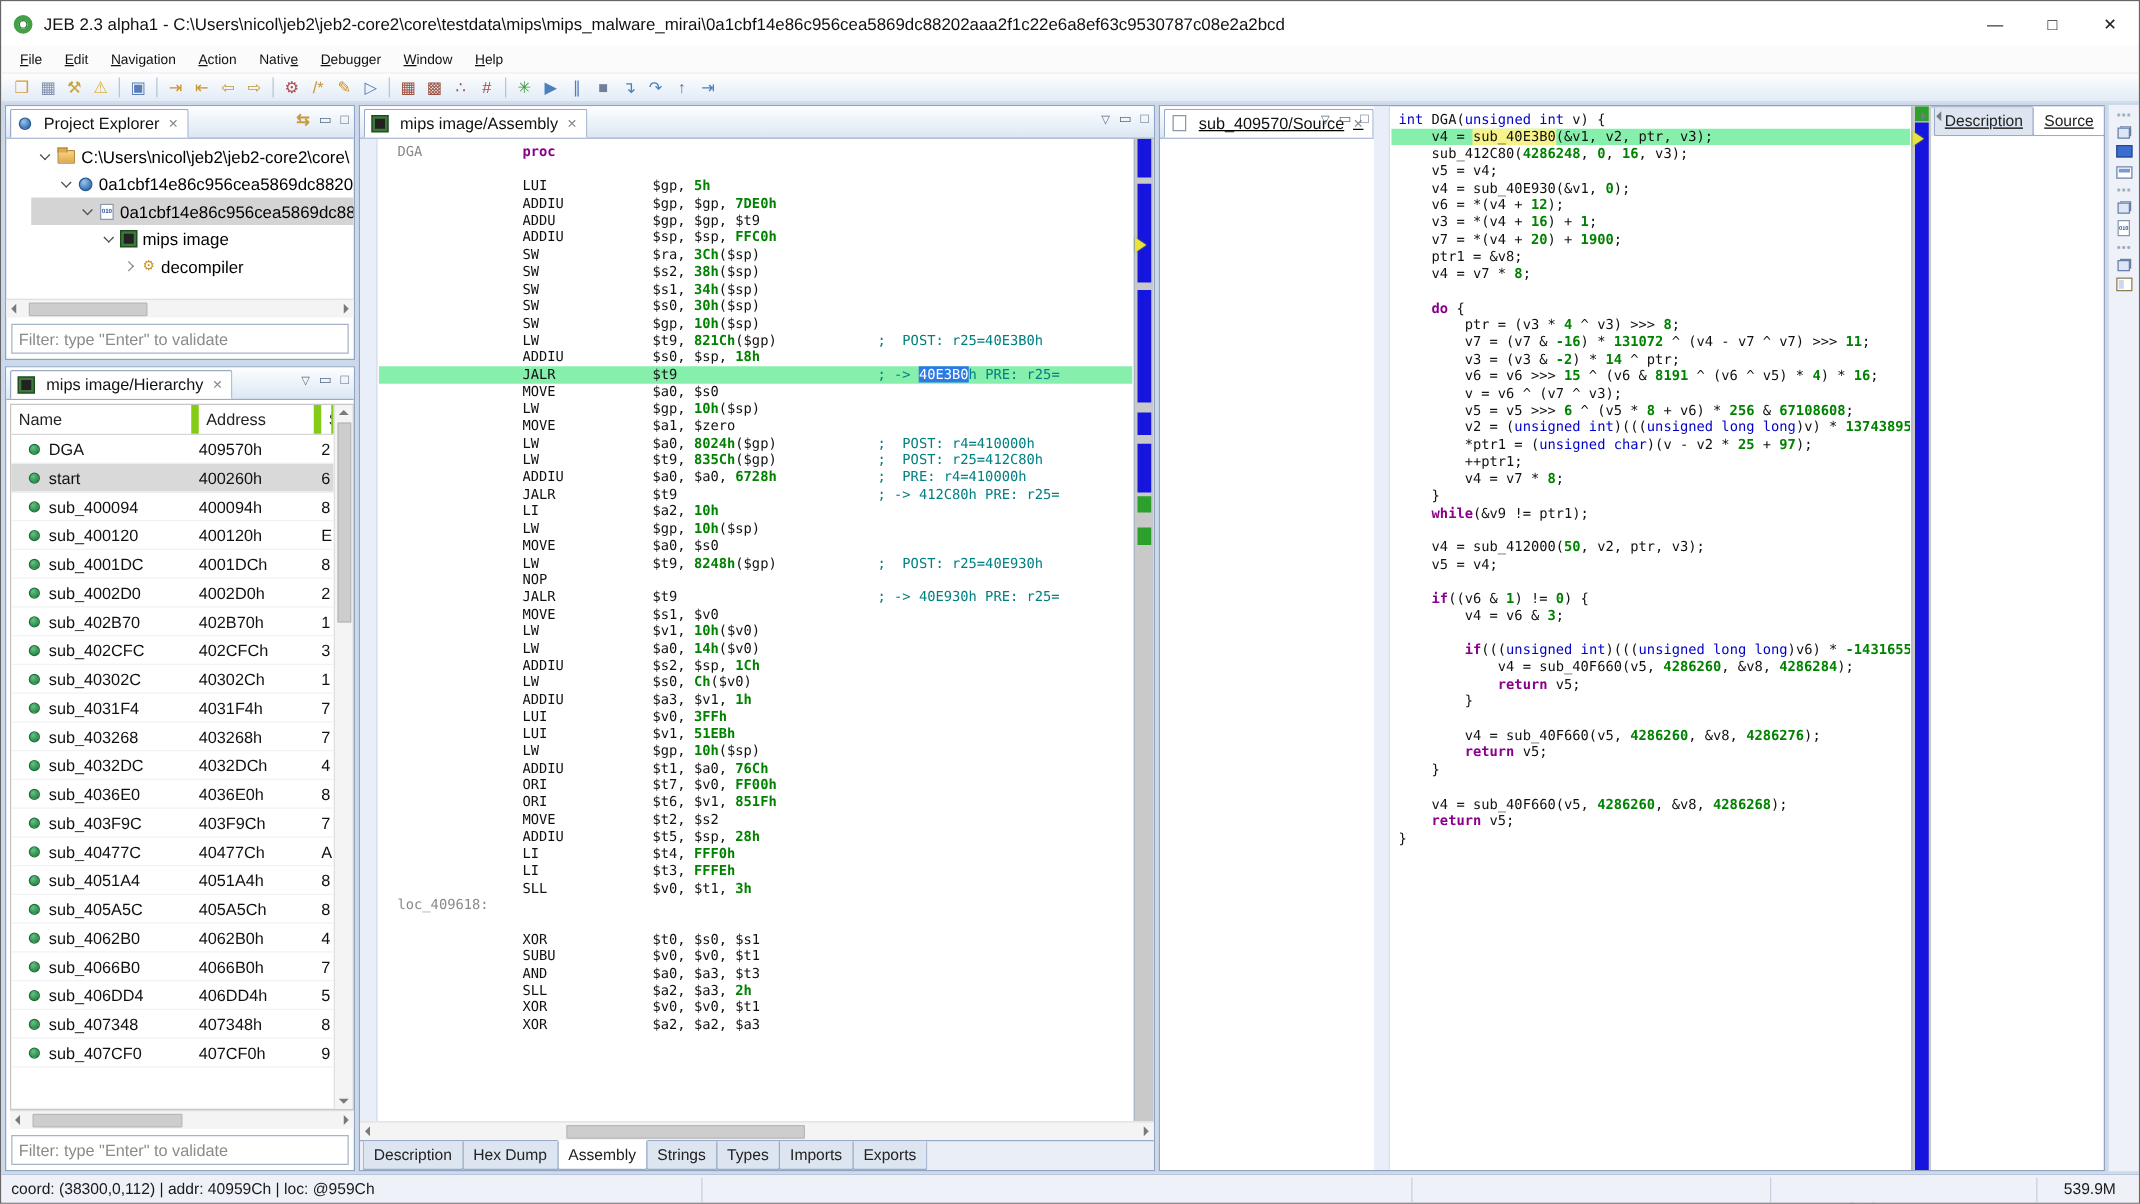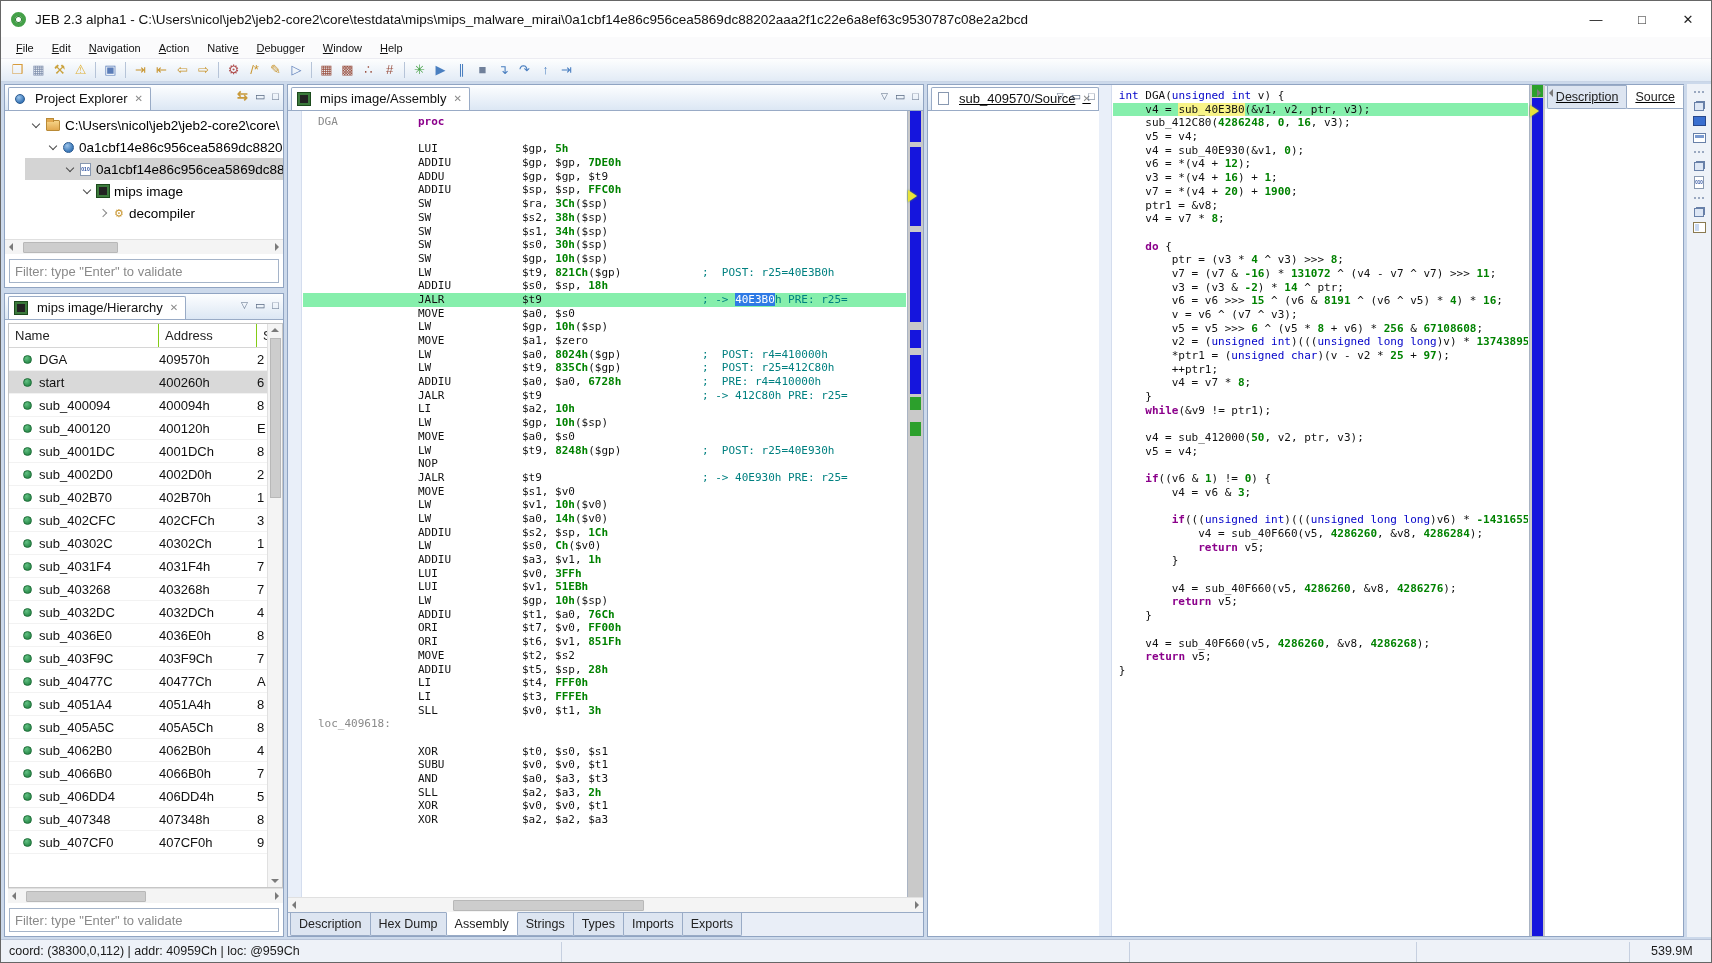--- a/index.html
+++ b/index.html
@@ -80,21 +80,21 @@
 
   .filter { margin:5px 4px 4px 4px; height:24px; border:1px solid #a5b4c9; font-size:13px; padding:0 5px;
             color:#333; font-family:"Liberation Sans",sans-serif; flex:none; background:#fff; }
   .filter::placeholder { color:#8a8a8a; opacity:1; }
 
   
   .hier-panel { left:3px; top:211px; width:280px; height:644px; display:flex; flex-direction:column; }
   .h-table { flex:1; position:relative; overflow:hidden; margin:3px 0 0 3px; border:1px solid #c6c6c6; }
   .h-inner { position:absolute; left:0; right:15px; top:0; bottom:0; overflow:hidden; }
   .h-head { display:flex; height:24px; align-items:center; border-bottom:1px solid #d6d6d6; font-size:13px; color:#222; }
-  .h-head span { border-right:1px solid #84cc16; height:100%; display:flex; align-items:center; padding-left:6px; }
+  .h-head span { border-right:6px solid #84cc16; height:100%; display:flex; align-items:center; padding-left:6px; }
   .h-row { display:flex; height:23px; align-items:center; font-size:13px; color:#111; border-bottom:1px solid #f2f2f2; }
   .h-row.sel { background:#d9d9d9; }
   .h-name { width:150px; display:flex; align-items:center; gap:7px; padding-left:14px; overflow:hidden; flex:none; }
   .h-addr { width:98px; flex:none; overflow:hidden; }
   .h-sz { width:14px; overflow:hidden; flex:none; }
   .ic-dot { width:9px; height:9px; border-radius:50%; background:radial-gradient(circle at 35% 30%, #63c284, #2a8a4a 75%); border:1px solid #1e6e38; flex:none; }
 
   
   .asm-panel { left:286px; top:2px; width:637px; height:853px; display:flex; flex-direction:column; }
   .src-panel { left:926px; top:2px; width:757px; height:853px; display:flex; flex-direction:row;text-decoration:underline; }

